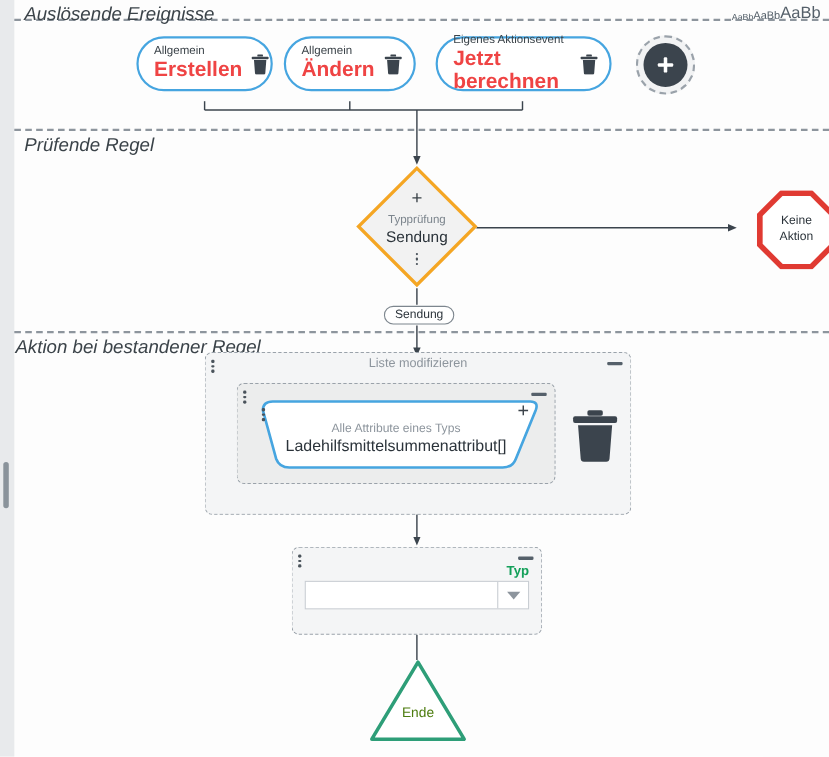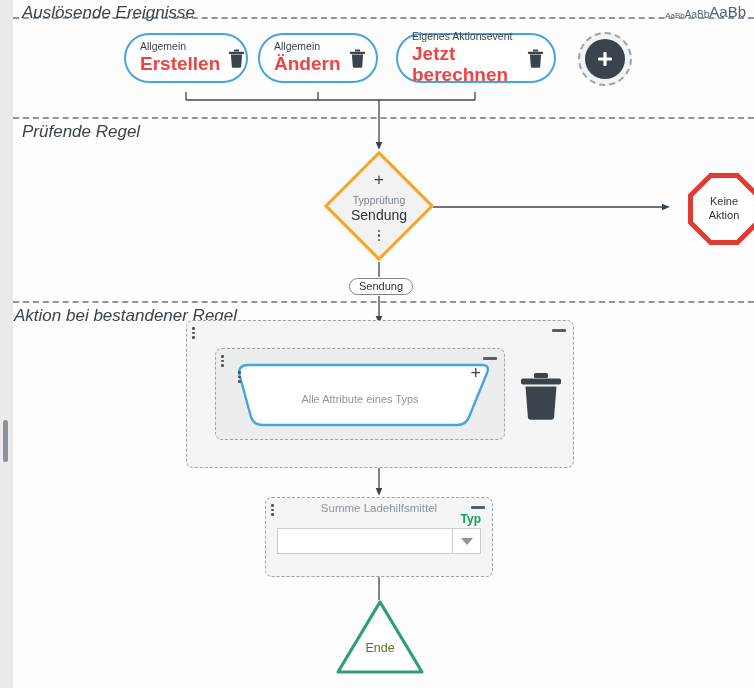--- a/index.html
+++ b/index.html
@@ -339,38 +339,40 @@
       </div>
     </div>
   </div>
 
   <div class="panel" id="panel-outer">
     <span class="dots-v panel-handle">
         <i></i>
         <i></i>
         <i></i>
       </span>
+    <span class="panel-title">Liste modifizieren</span>
     <span class="panel-collapse"></span>
   </div>
 
   <div class="panel" id="panel-mid">
     <span class="dots-v panel-handle">
         <i></i>
         <i></i>
         <i></i>
       </span>
     <span class="panel-collapse"></span>
   </div>
 
   <div id="trapezoid">
     <svg class="shape" viewBox="0 0 262 64">
       <path d="M10,10 Q10,2 19,2 H253 Q261,2 258,10 L240,54 Q237,62 228,62 H34 Q25,62 22,54 Z" fill="#ffffff" stroke="#46a5e0" stroke-width="2.4"></path>
     </svg>
     <div class="content">
       <span class="tz-kind">Alle Attribute eines Typs</span>
+      <span class="tz-name">Ladehilfsmittelsummenattribut[]</span>
     </div>
     <span class="dots-v" id="tz-handle">
         <i></i>
         <i></i>
         <i></i>
       </span>
     <span id="tz-plus">+</span>
   </div>
 
   <svg id="trash-big" viewBox="0 0 44 48">
@@ -378,21 +380,20 @@
     <rect x="2" y="6.5" width="40" height="6" rx="1.8" fill="#3b444d"></rect>
     <path d="M6.5,14.5 h31 l-2.4,30.5 a3,3 0 0 1 -3,2.7 h-20.2 a3,3 0 0 1 -3,-2.7 z" fill="#3b444d"></path>
   </svg>
 
   <div class="panel" id="panel-summe">
     <span class="dots-v panel-handle">
         <i></i>
         <i></i>
         <i></i>
       </span>
-    <span class="panel-title">Summe Ladehilfsmittel</span>
     <span class="panel-collapse"></span>
   </div>
 
   <div id="field-typ">
     <div class="field-label">Typ</div>
     <div class="field-select">
       <div class="val" placeholder=""></div>
       <div class="arrow">
         <span class="caret"></span>
       </div>

